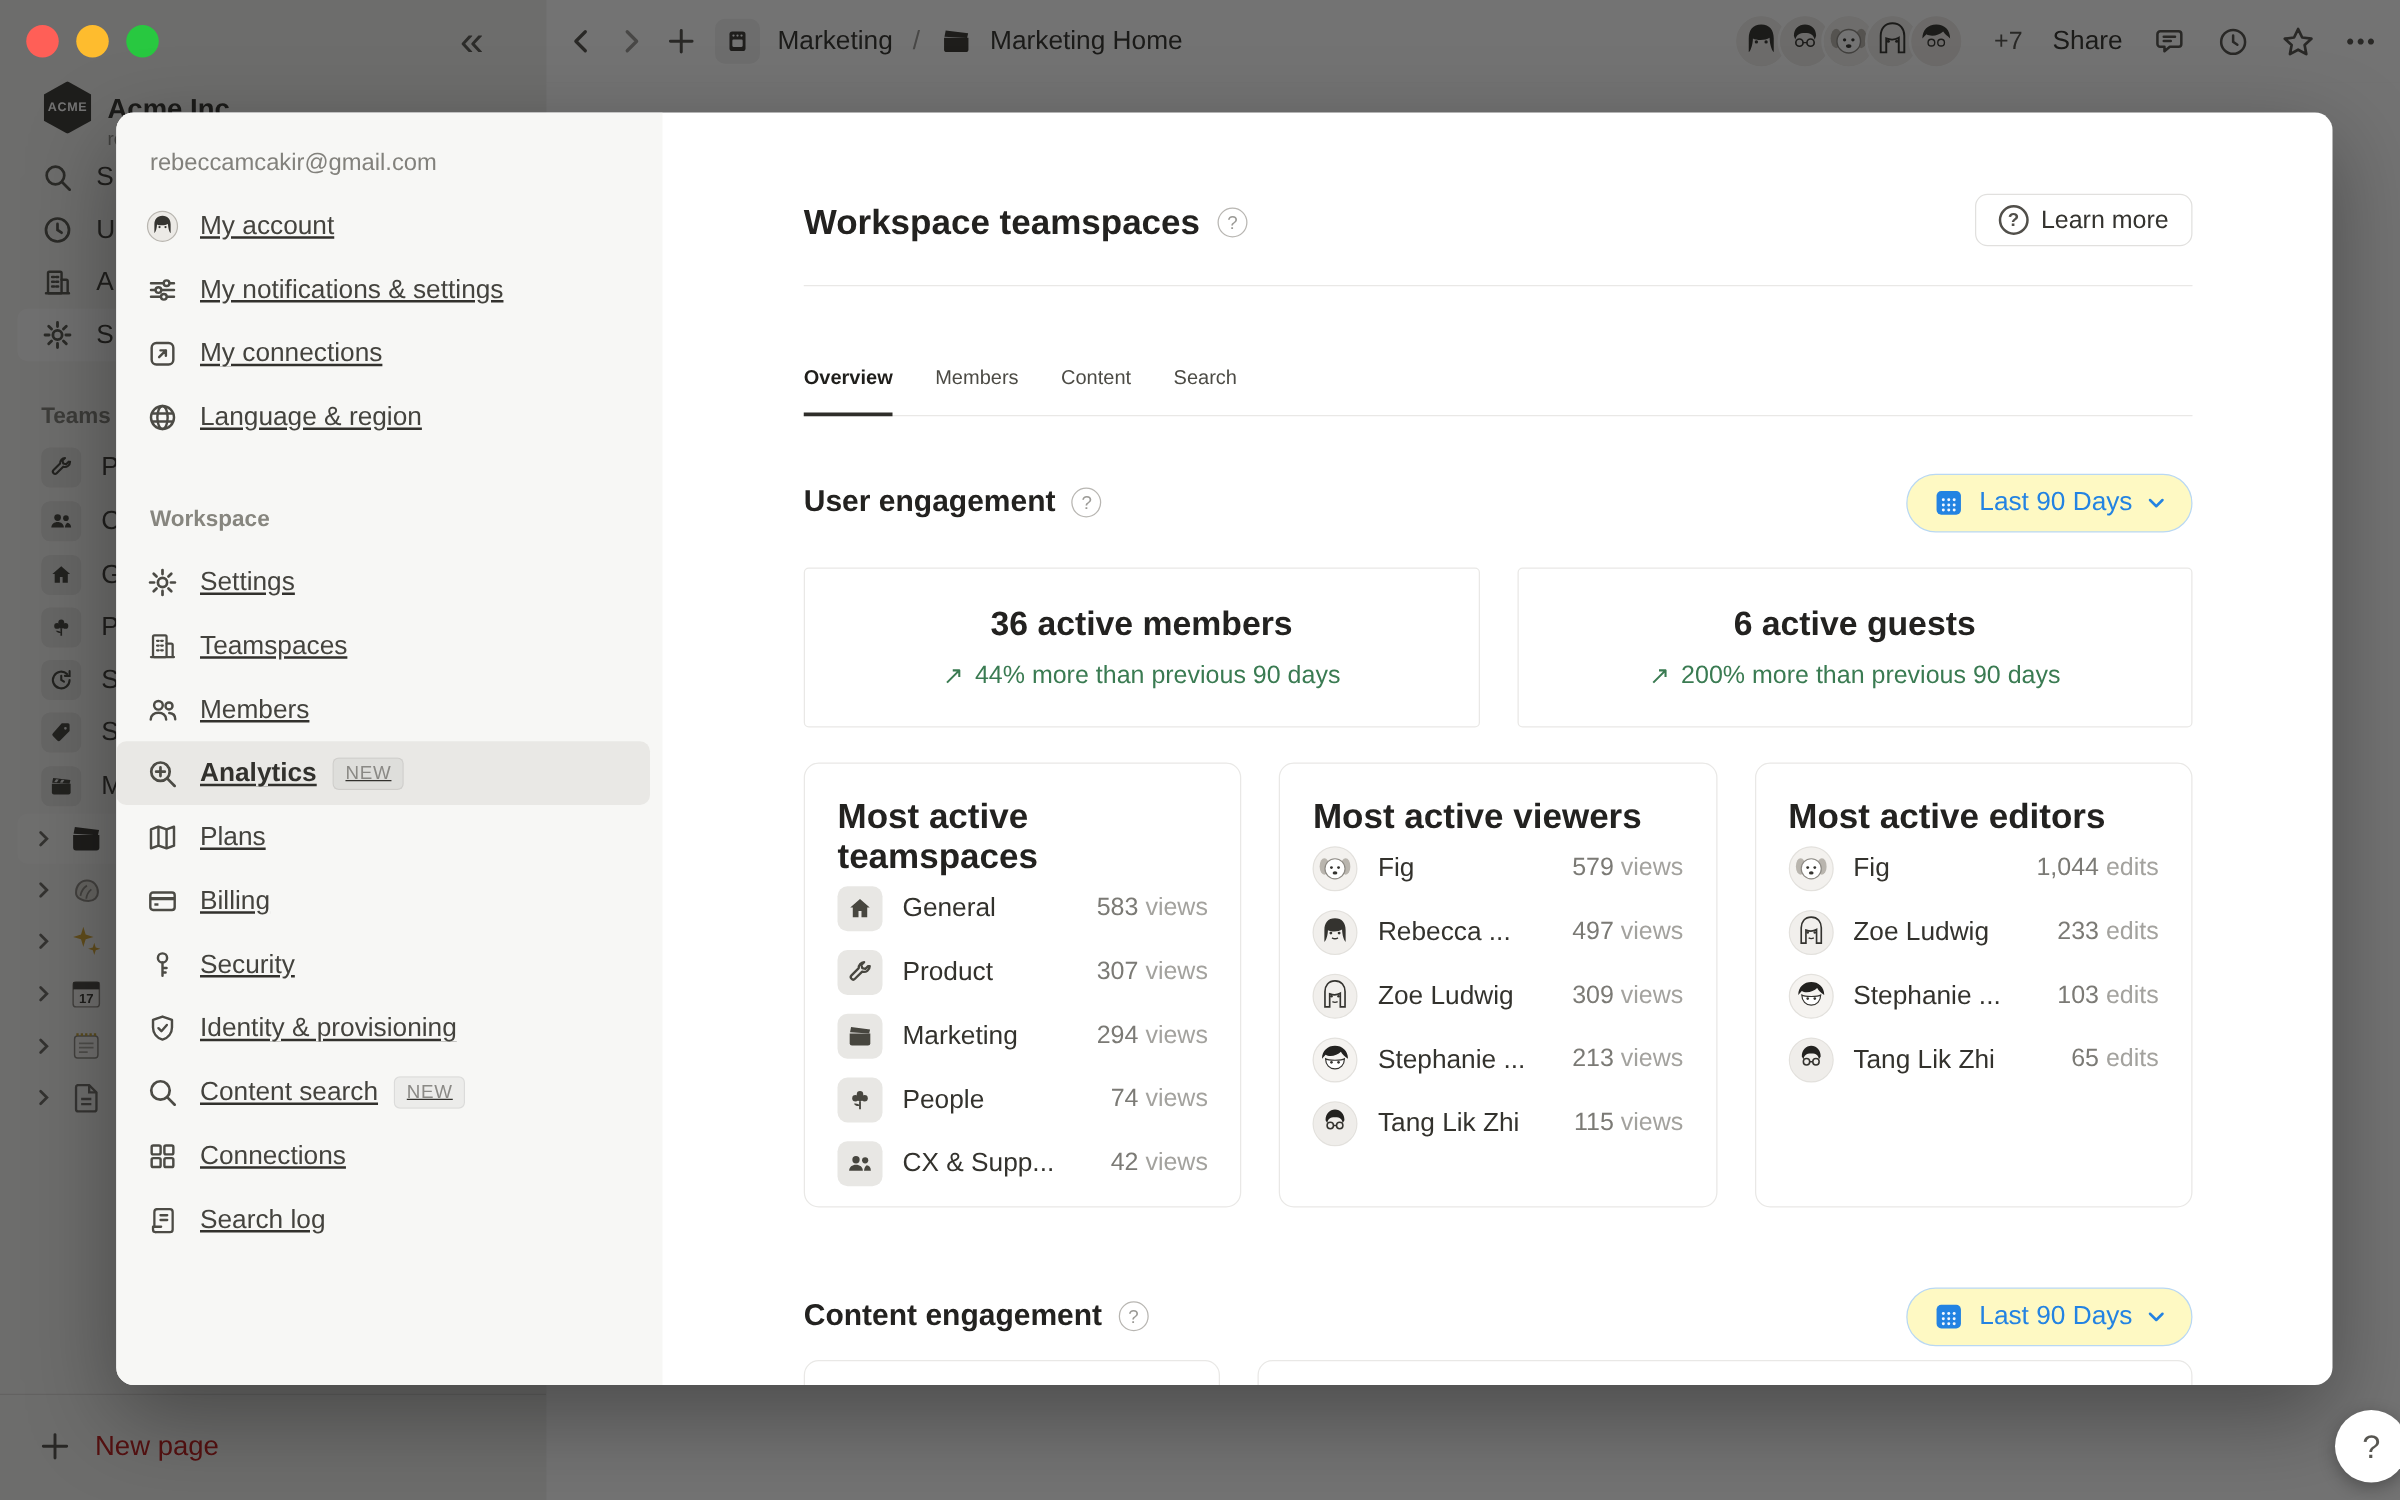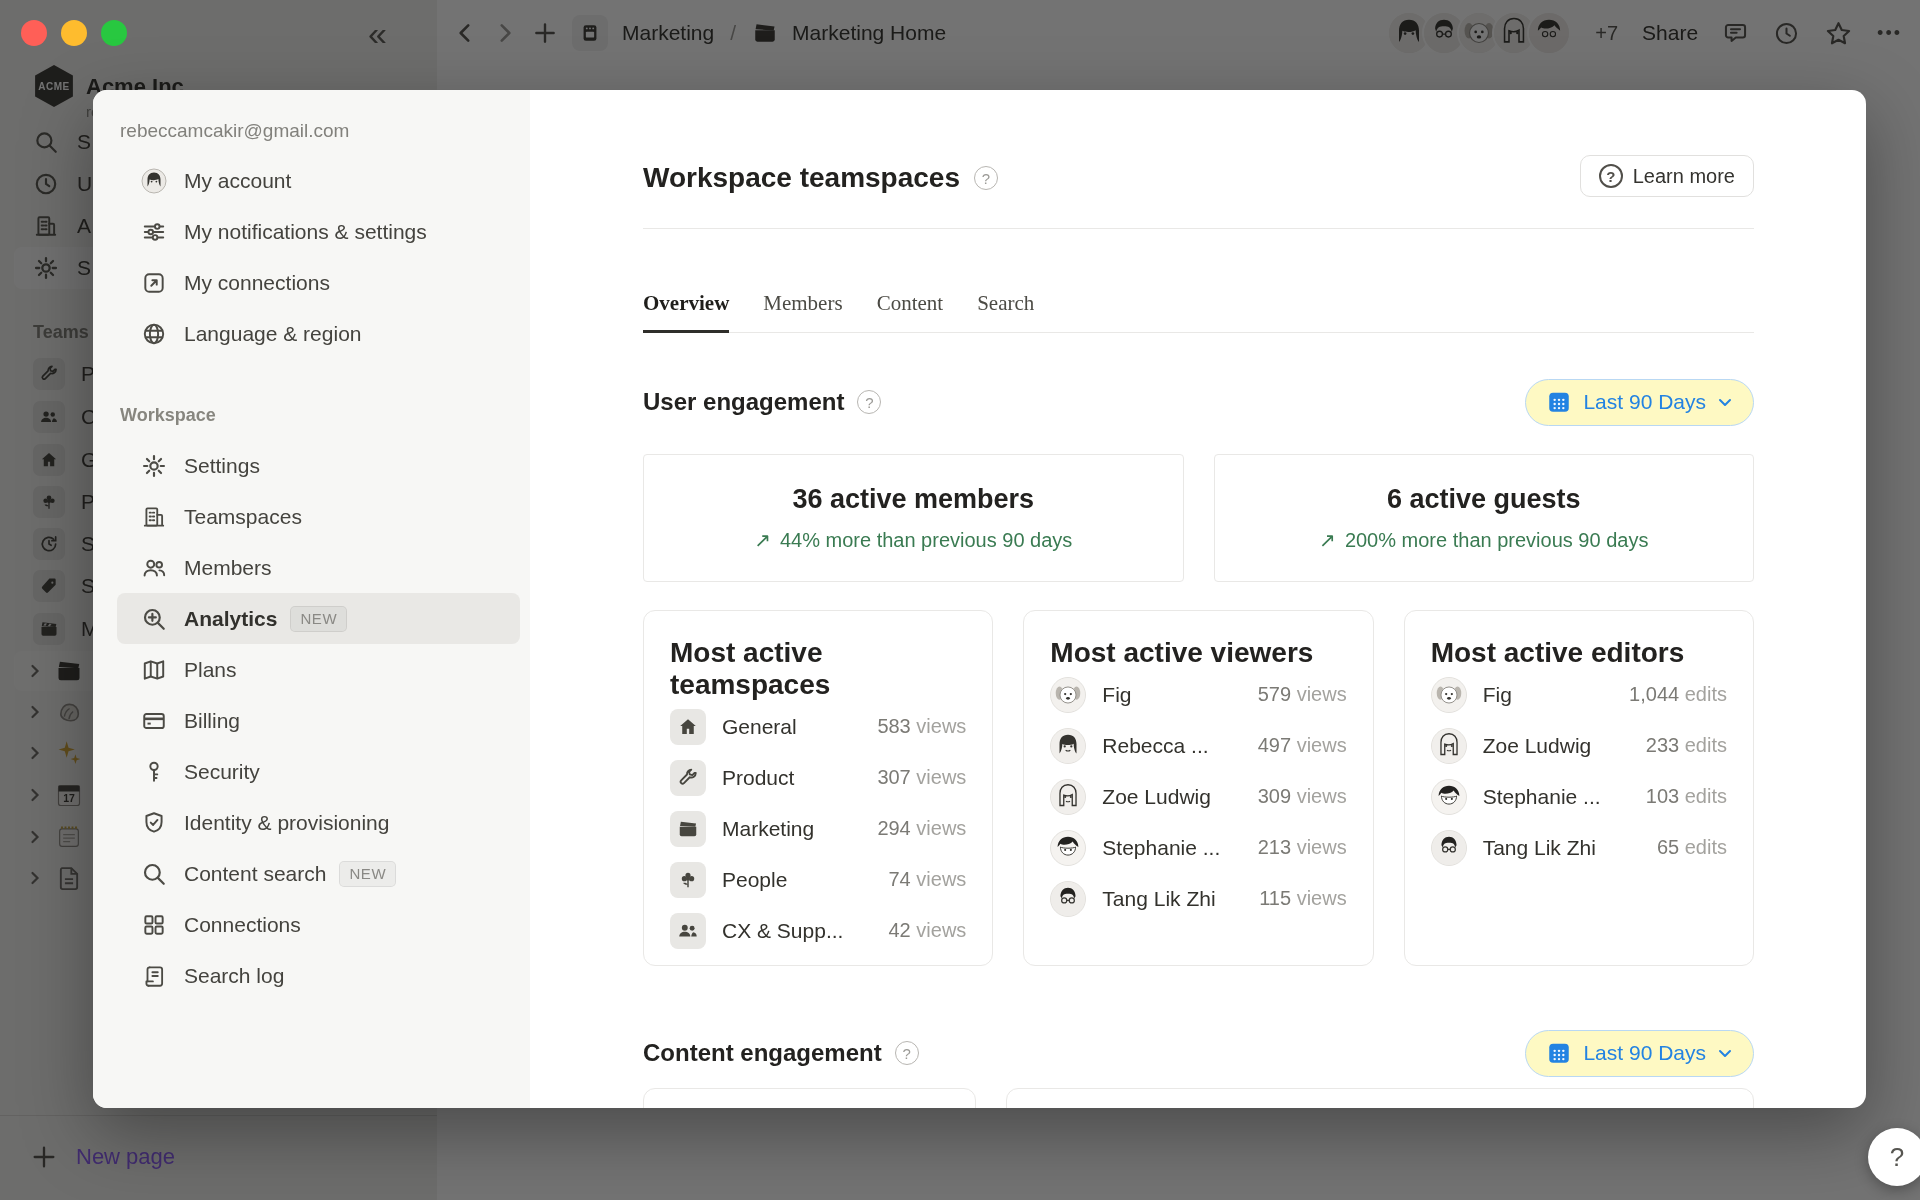--- a/index.html
+++ b/index.html
@@ -44,48 +44,48 @@
   .as-header{position:absolute;left:33px;font-size:18px;font-weight:bold;color:#807f7a;}
   .chip30{width:32px;height:32px;border-radius:7px;background:rgba(0,0,0,.07);display:flex;align-items:center;justify-content:center;color:#44433e;flex:0 0 32px;}
   .as-row .lbl2{margin-left:16px;font-size:21px;color:#3f3e39;}
   .pg-row{position:absolute;left:0;width:437px;height:40px;display:flex;align-items:center;padding-left:26px;box-sizing:border-box;}
   .pg-row.hl{left:14px;width:410px;padding-left:12px;background:rgba(255,255,255,.35);border-radius:8px;}
   .pg-row .chev{color:#6b6a65;width:18px;height:18px;flex:0 0 18px;}
   .pg-row .pic{margin-left:11px;width:28px;height:28px;}
   .sb-divider{position:absolute;left:0;top:1115px;width:437px;height:1px;background:rgba(0,0,0,.1);}
   .newpage{position:absolute;left:0;top:1132px;width:437px;height:50px;display:flex;align-items:center;padding-left:30px;box-sizing:border-box;}
   .newpage .plus{width:28px;height:28px;color:#54534e;}
-  .newpage .lbl{margin-left:18px;font-size:22px;color:#8b5cf6;}
+  .newpage .lbl{margin-left:18px;font-size:22px;color:#b91c1c;}
 
   
   .overlay{position:absolute;inset:0;background:rgba(8,8,8,.57);z-index:5;}
 
   
   .modal{position:absolute;left:93px;top:90px;width:1773px;height:1018px;background:#fff;border-radius:14px;box-shadow:0 24px 70px rgba(0,0,0,.35);z-index:10;overflow:hidden;}
   .m-sidebar{position:absolute;left:0;top:0;width:437px;height:1018px;background:#f7f7f5;}
   .ms-email{position:absolute;left:27px;top:30px;font-size:19px;color:#82817c;}
-  .ms-list{position:absolute;left:24px;right:10px;}
+  .ms-list{position:absolute;left:0;right:10px;text-decoration:underline;}
   .ms-list.l1{top:65px;}
   .ms-list.l2{top:350px;}
   .ms-item{height:51px;display:flex;align-items:center;padding:0 12px 0 24px;border-radius:8px;font-size:21px;color:#44433e;}
   .ms-item .ic{width:26px;height:26px;margin-right:17px;color:#4c4b45;flex:0 0 26px;}
   .ms-item.selected{background:#e9e8e5;font-weight:bold;color:#32312d;}
   .ms-header{position:absolute;left:27px;top:315px;font-size:18px;font-weight:bold;color:#87867f;}
   .badge{margin-left:13px;padding:3px 9px 4px;background:rgba(0,0,0,.045);border:1px solid rgba(0,0,0,.07);border-radius:5px;font-size:15px;font-weight:normal;color:#8a8985;letter-spacing:.6px;}
 
   .m-content{position:absolute;left:437px;top:0;right:0;bottom:0;}
   .m-title-row{position:absolute;left:113px;top:72px;display:flex;align-items:center;gap:14px;}
   .m-title{font-size:28px;font-weight:bold;color:#232220;}
   .qcircle{width:24px;height:24px;border:1.6px solid #b8b6b2;border-radius:50%;display:flex;align-items:center;justify-content:center;font-size:15px;color:#9b9a96;box-sizing:border-box;}
   .learn-btn{position:absolute;right:112px;top:65px;height:42px;display:flex;align-items:center;gap:10px;padding:0 18px;border:1px solid #e1e0de;border-radius:10px;font-size:20px;color:#34332f;background:#fff;box-sizing:border-box;}
   .learn-btn .lq{width:24px;height:24px;border:2px solid #514f4a;border-radius:50%;display:flex;align-items:center;justify-content:center;font-size:15px;font-weight:bold;color:#514f4a;box-sizing:border-box;}
   .hdiv{position:absolute;left:113px;right:112px;height:1px;background:#e9e8e6;}
   .d1{top:138px;}
   .tabs{position:absolute;left:113px;right:112px;top:186px;height:57px;display:flex;gap:34px;border-bottom:1px solid #e9e8e6;box-sizing:border-box;}
-  .tab{display:flex;align-items:center;font-size:21px;color:#4c4b45;border-bottom:3px solid transparent;margin-bottom:-1px;box-sizing:border-box;font-family:Liberation Serif, serif;}
+  .tab{display:flex;align-items:center;font-size:16px;color:#4c4b45;border-bottom:3px solid transparent;margin-bottom:-1px;box-sizing:border-box;}
   .tab.active{color:#1f1e1b;font-weight:bold;border-bottom-color:#2f2e2a;}
 
   .sec-row{position:absolute;left:113px;right:112px;height:50px;display:flex;align-items:center;justify-content:space-between;}
   .sec-row.ue{top:287px;}
   .sec-row.ce{top:938px;}
   .sec-left{display:flex;align-items:center;gap:13px;}
   .sec-title{font-size:24px;font-weight:bold;color:#232220;}
   .range-btn{height:47px;display:flex;align-items:center;gap:11px;padding:0 20px;border:1.5px solid #b9d8f3;border-radius:24px;background:#fef9c3;color:#2383e2;font-size:21px;box-sizing:border-box;}
   .range-btn .cal{width:26px;height:26px;color:#2383e2;}
   .range-btn .cdn{width:16px;height:16px;}

